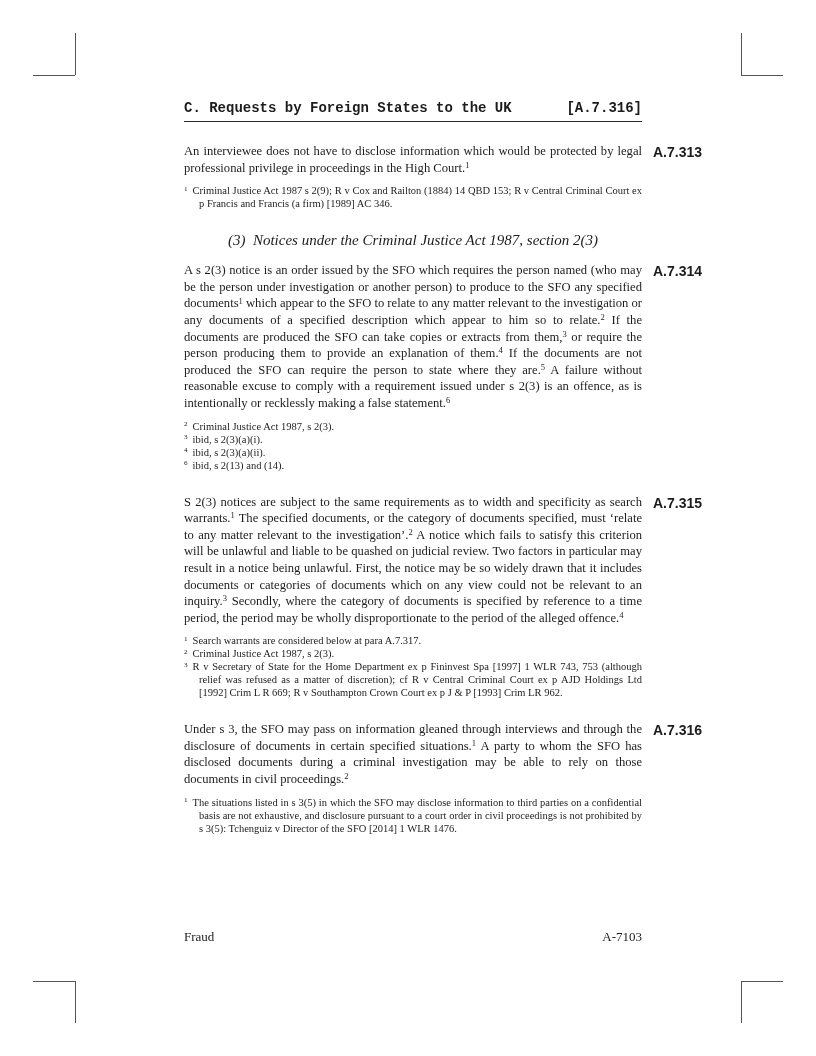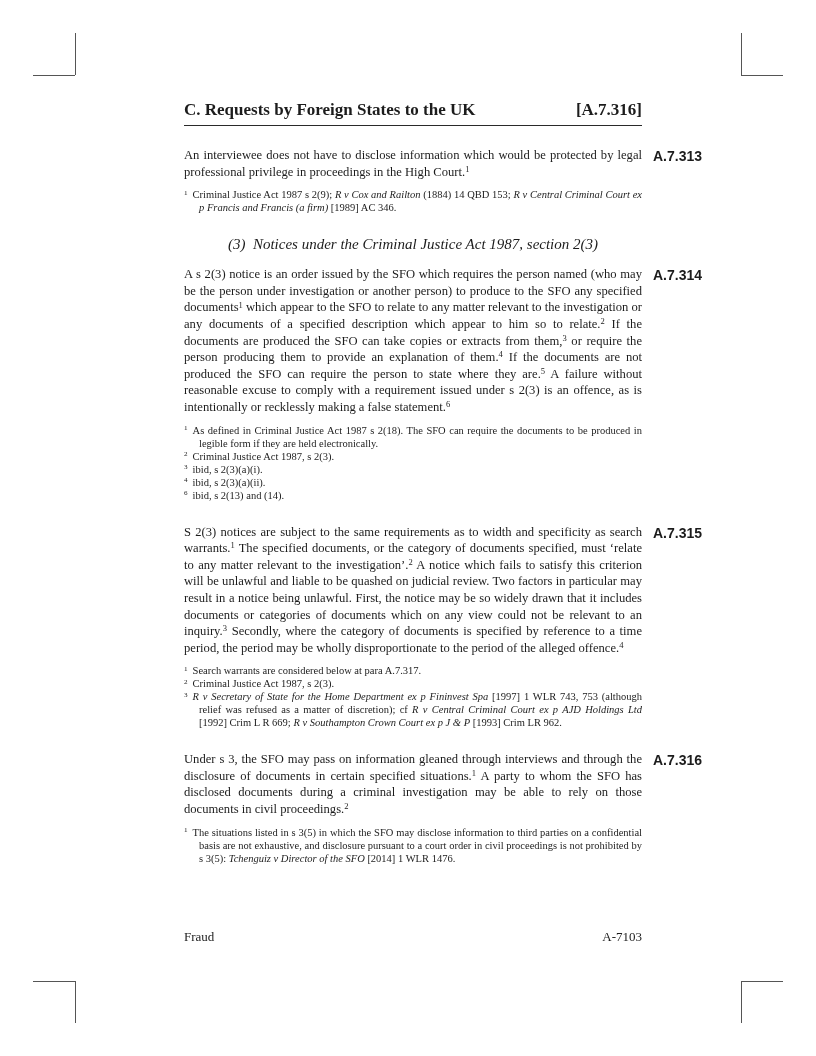--- a/index.html
+++ b/index.html
@@ -21,23 +21,23 @@
   .content {
     position: absolute;
     left: 184px;
     top: 100px;
     width: 458px;
   }
   .running-header {
     display: flex;
     justify-content: space-between;
     align-items: baseline;
-    font-family: Liberation Serif, serif;
+    font-family: Liberation Mono, monospace;
     font-weight: bold;
-    font-size: 17px;
+    font-size: 14px;
     padding-bottom: 5px;
     border-bottom: 1.2px solid #2a2a2a;
     margin-bottom: 21px;
   }
   .para-wrap { position: relative; margin: 0 0 8px 0; }
   .body-para {
     margin: 0;
     font-size: 12.6px;
     line-height: 16.6px;
     text-align: justify;
@@ -69,21 +69,21 @@
     hyphens: auto;
   }
   sup.fnref {
     font-size: 0.68em;
     line-height: 0;
     position: relative;
     top: -0.45em;
     vertical-align: baseline;
   }
   .fn sup.fnnum { margin-right: 5px; }
-  .it { font-style: italic; }
+  .it { }
   .running-footer {
     position: absolute;
     left: 184px;
     width: 458px;
     top: 929px;
     display: flex;
     justify-content: space-between;
     font-size: 13px;
   }
 </style>
@@ -113,21 +113,20 @@
         </div>
         <div class="fn-group">
           <p class="fn"><sup class="fnref fnnum">1</sup><span>Criminal Justice Act 1987 s 2(9); </span><span class="it">R v Cox and Railton</span><span> (1884) 14 QBD 153; </span><span class="it">R v Central Criminal Court ex p Francis and Francis (a firm)</span><span> [1989] AC 346.</span></p>
         </div>
         <div class="section-heading">(3) Notices under the Criminal Justice Act 1987, section 2(3)</div>
         <div class="para-wrap">
           <p class="body-para"><span>A s 2(3) notice is an order issued by the SFO which requires the person named (who may be the person under investigation or another person) to produce to the SFO any specified documents</span><sup class="fnref">1</sup><span> which appear to the SFO to relate to any matter relevant to the investigation or any documents of a specified description which appear to him so to relate.</span><sup class="fnref">2</sup><span> If the documents are produced the SFO can take copies or extracts from them,</span><sup class="fnref">3</sup><span> or require the person producing them to provide an explanation of them.</span><sup class="fnref">4</sup><span> If the documents are not produced the SFO can require the person to state where they are.</span><sup class="fnref">5</sup><span> A failure without reasonable excuse to comply with a requirement issued under s 2(3) is an offence, as is intentionally or recklessly making a false statement.</span><sup class="fnref">6</sup></p>
           <span class="margin-label">A.7.314</span>
         </div>
         <div class="fn-group">
-          <p class="fn"><sup class="fnref fnnum">1</sup><span>As defined in Criminal Justice Act 1987 s 2(18). The SFO can require the documents to be produced in legible form if they are held electronically.</span></p>
           <p class="fn"><sup class="fnref fnnum">2</sup><span>Criminal Justice Act 1987, s 2(3).</span></p>
           <p class="fn"><sup class="fnref fnnum">3</sup><span>ibid, s 2(3)(a)(i).</span></p>
           <p class="fn"><sup class="fnref fnnum">4</sup><span>ibid, s 2(3)(a)(ii).</span></p>
           <p class="fn"><sup class="fnref fnnum">6</sup><span>ibid, s 2(13) and (14).</span></p>
         </div>
         <div class="para-wrap">
           <p class="body-para"><span>S 2(3) notices are subject to the same requirements as to width and specificity as search warrants.</span><sup class="fnref">1</sup><span> The specified documents, or the category of documents specified, must ‘relate to any matter relevant to the investigation’.</span><sup class="fnref">2</sup><span> A notice which fails to satisfy this criterion will be unlawful and liable to be quashed on judicial review. Two factors in particular may result in a notice being unlawful. First, the notice may be so widely drawn that it includes documents or categories of documents which on any view could not be relevant to an inquiry.</span><sup class="fnref">3</sup><span> Secondly, where the category of documents is specified by reference to a time period, the period may be wholly disproportionate to the period of the alleged offence.</span><sup class="fnref">4</sup></p>
           <span class="margin-label">A.7.315</span>
         </div>
         <div class="fn-group">

